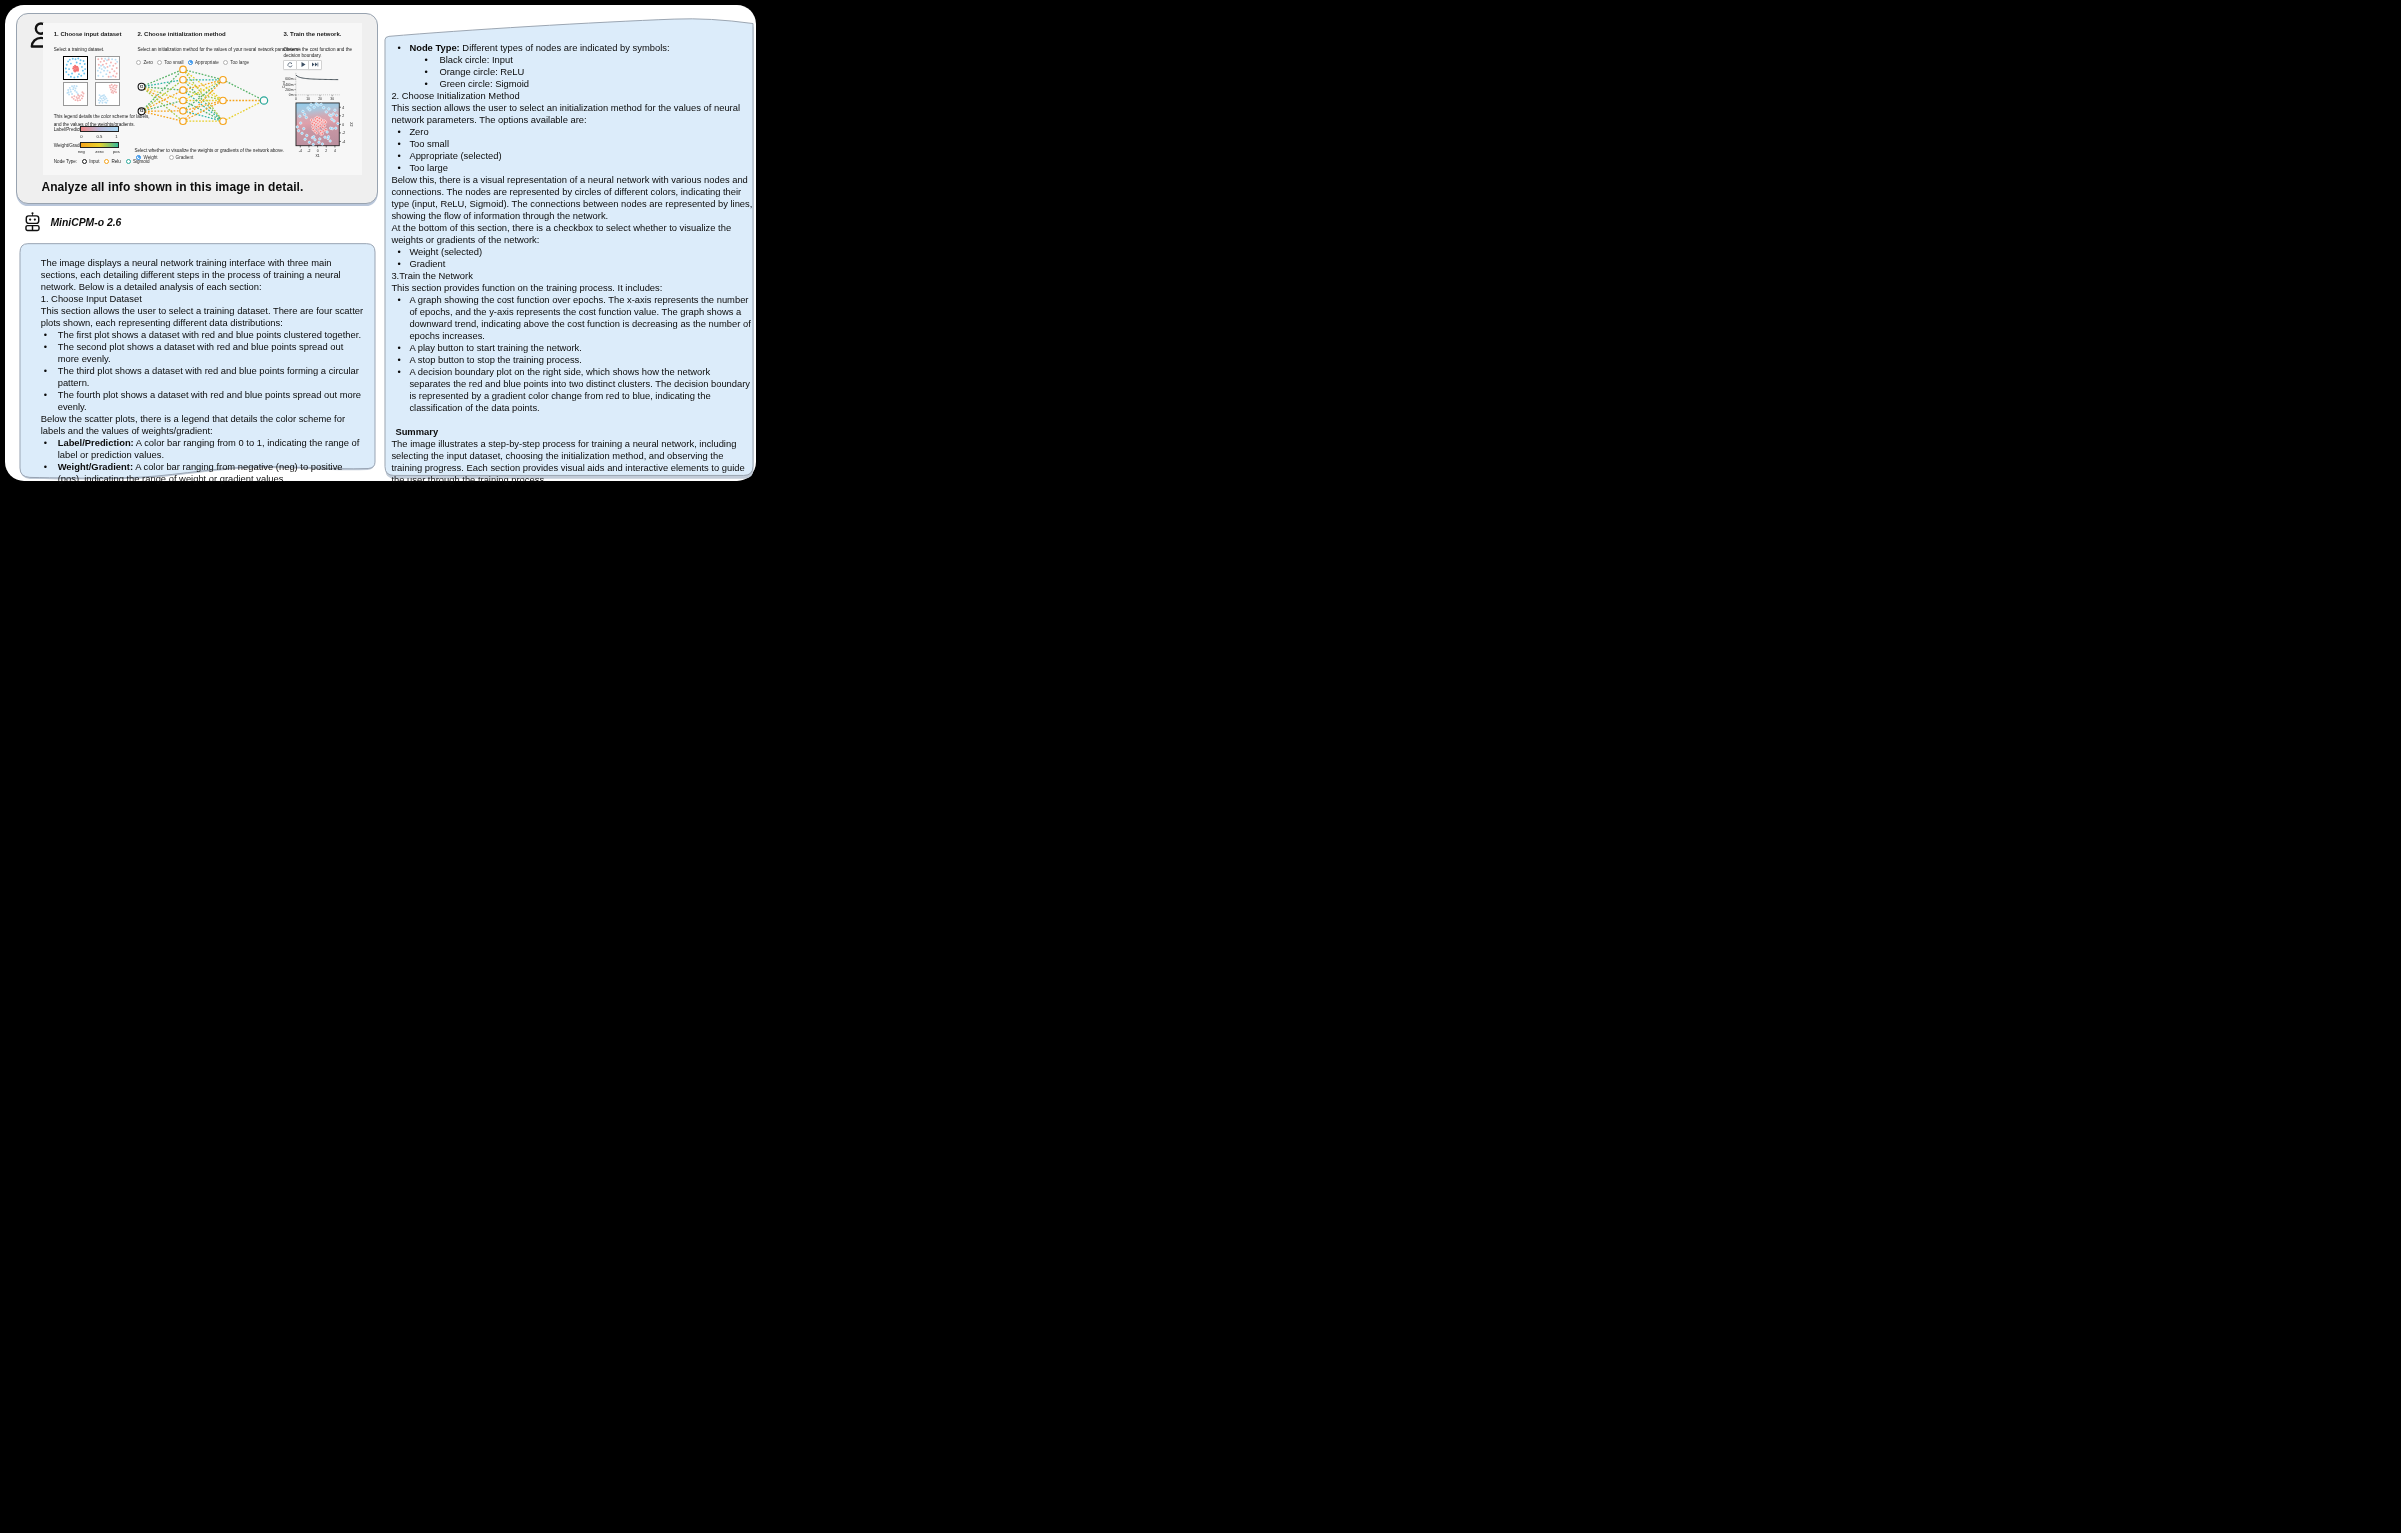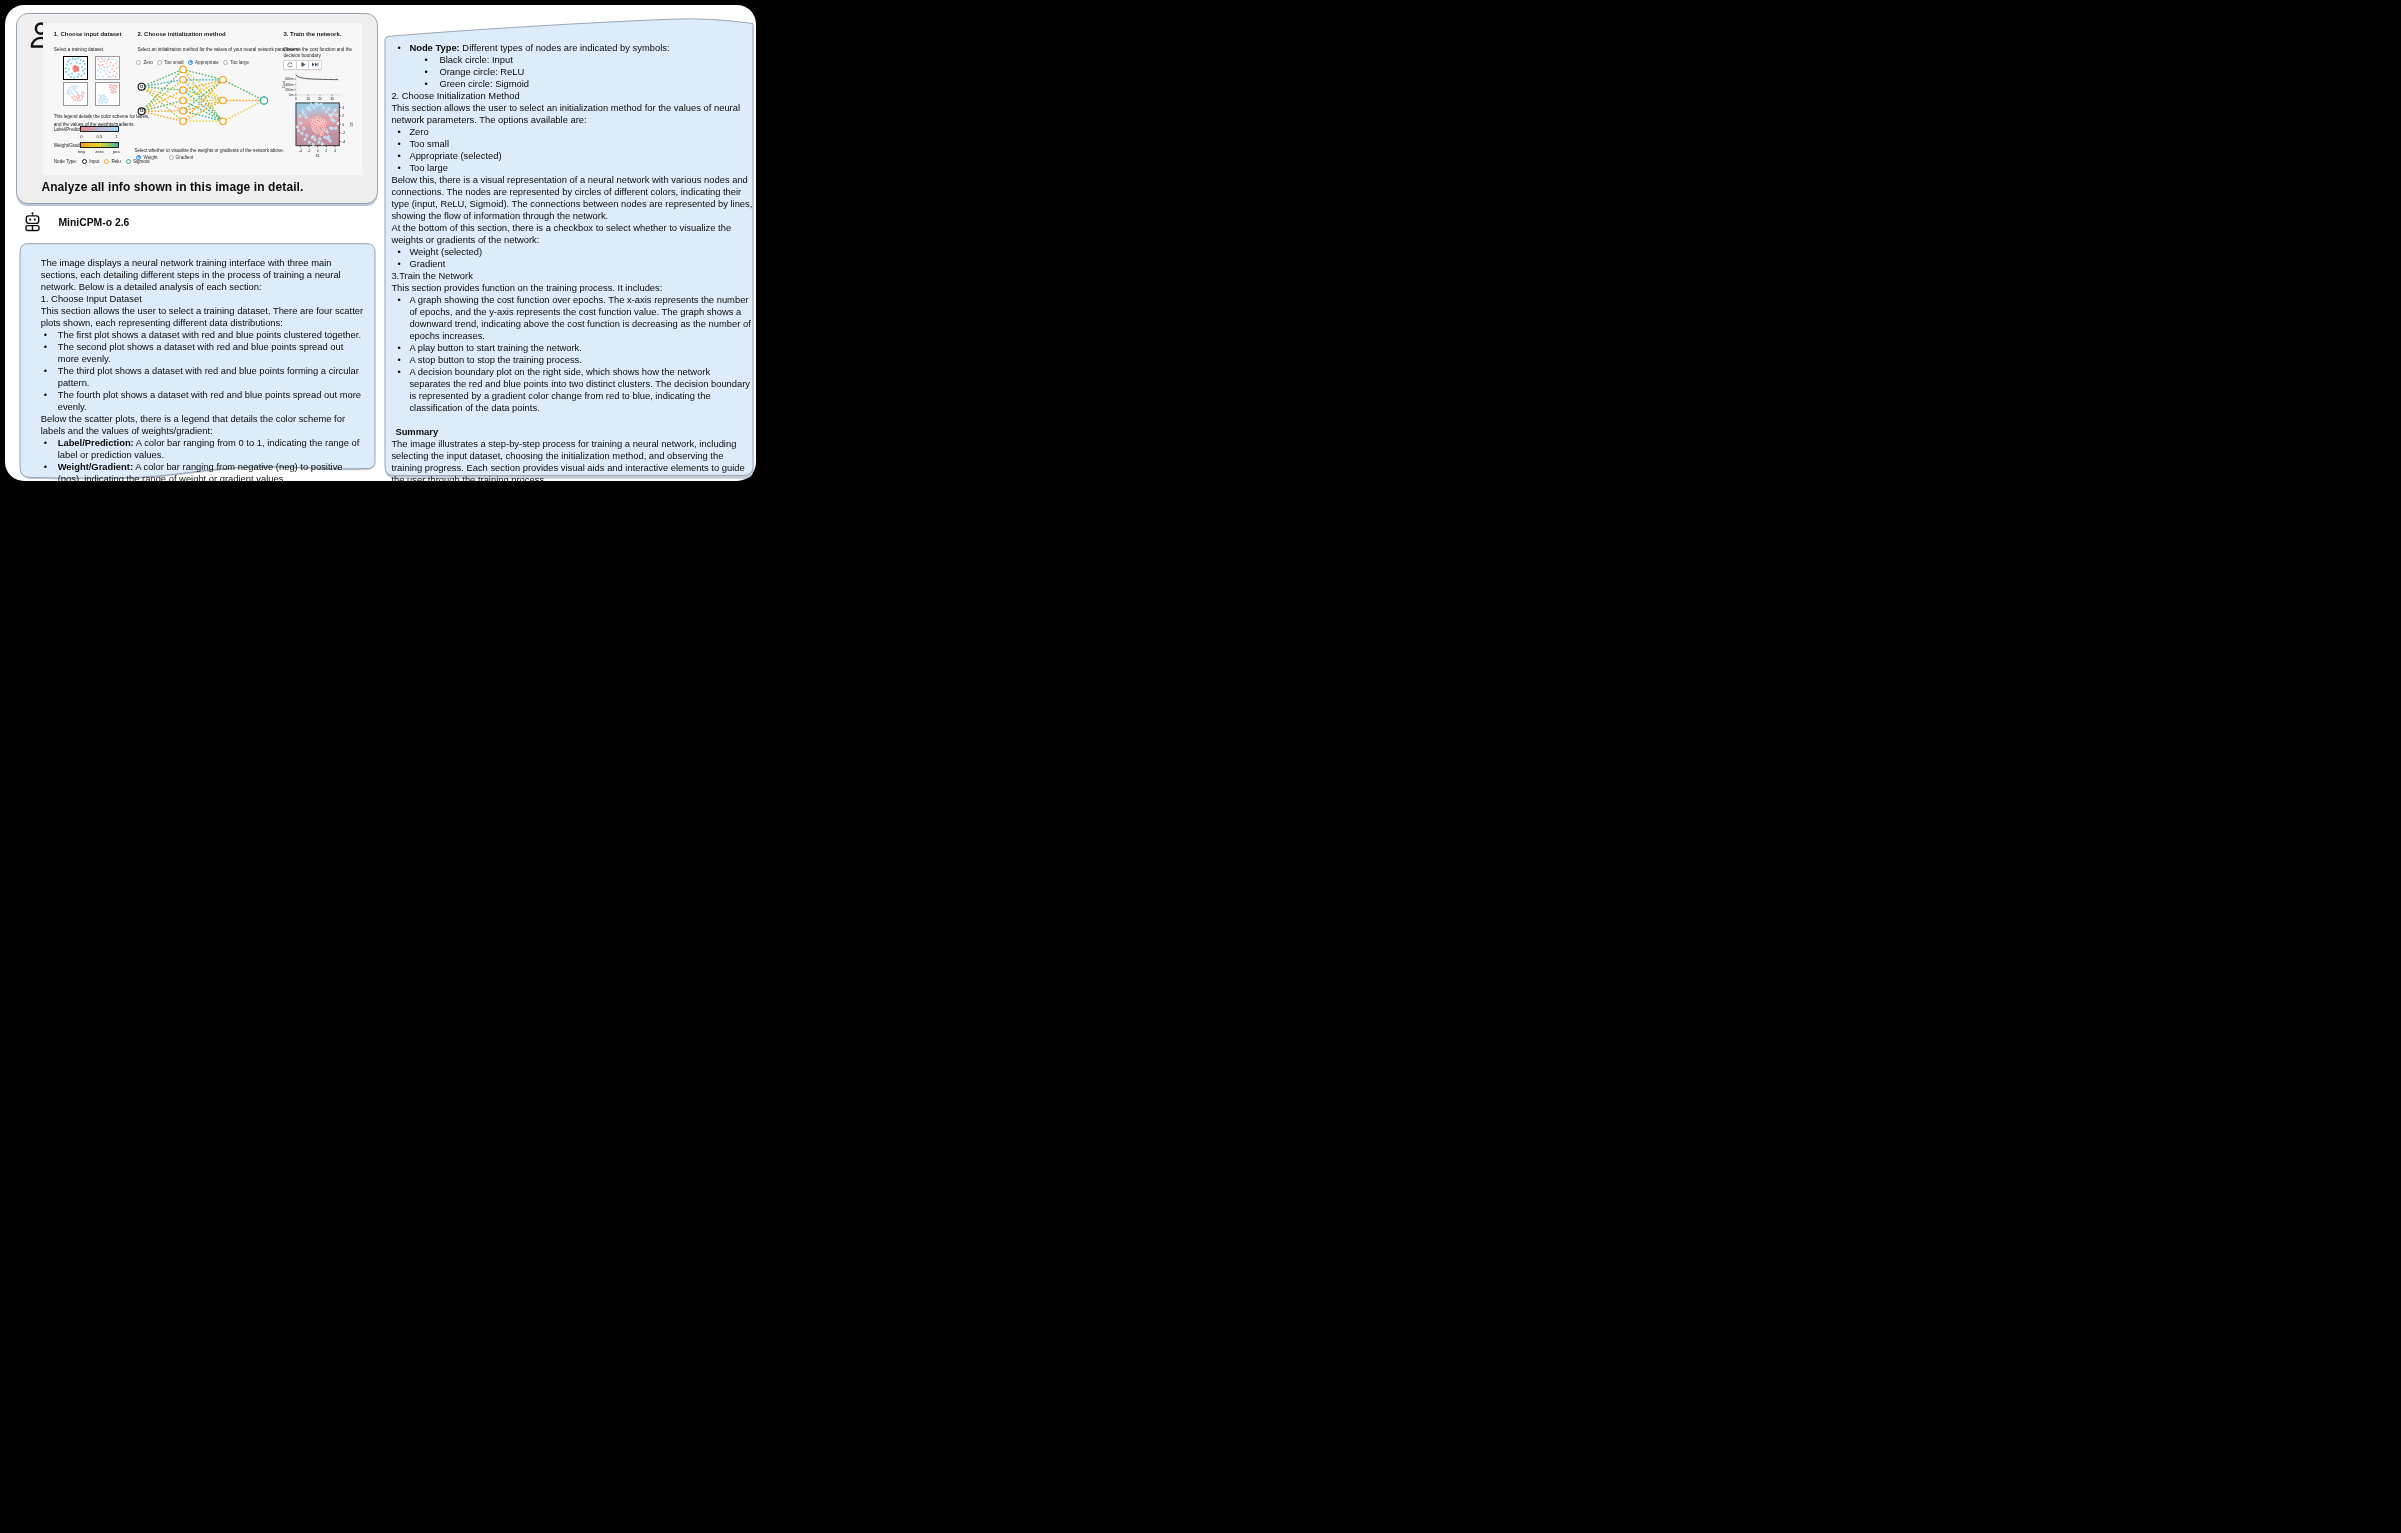--- a/index.html
+++ b/index.html
@@ -32,21 +32,21 @@
   .radio{width:5px;height:5px;border-radius:50%;border:0.5px solid #b3b3b3;background:#fff;
          display:inline-flex;align-items:center;justify-content:center;box-sizing:border-box;}
   .ritem .dot{width:2px;height:2px;border-radius:50%;background:transparent;}
   .ritem.selected .radio{border-color:#1f87e8;}
   .ritem.selected .dot{background:#1f87e8;}
   .rlabel{font-size:4.6px;color:#333;margin-left:2px;}
   .tbtn{position:absolute;width:12px;height:8px;background:#fff;border:0.5px solid #d2d2d2;border-radius:1px;
         display:flex;align-items:center;justify-content:center;box-shadow:0 0.5px 0.5px rgba(0,0,0,.06);}
   
   .model-row{position:absolute;left:19px;top:207px;display:flex;align-items:center;}
-  .model-name{font-size:10.4px;font-weight:700;color:#0d0d0d;margin-left:17px;}
+  .model-name{font-size:10.4px;font-weight:700;color:#0d0d0d;margin-left:9px;font-style:italic;}
   
   .panel{position:absolute;}
   .panel>svg.shape{position:absolute;left:0;top:0;}
   .panel-content{position:absolute;z-index:2;color:#0a0a0a;margin-top:8px;}
   .left .panel-content{left:18px;top:6px;width:328px;font-size:9.4px;line-height:12px;}
   .right .panel-content{left:3px;top:17px;width:365px;font-size:9.4px;line-height:12px;}
   .blk{position:relative;}
   .blk.para{padding-left:4px;}
   .blk.heading{padding-left:8px;font-weight:700;}
   .blk.spacer{height:12px;}

